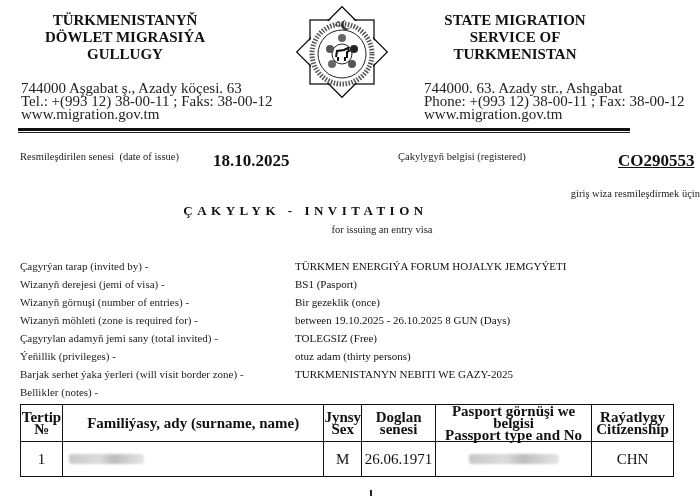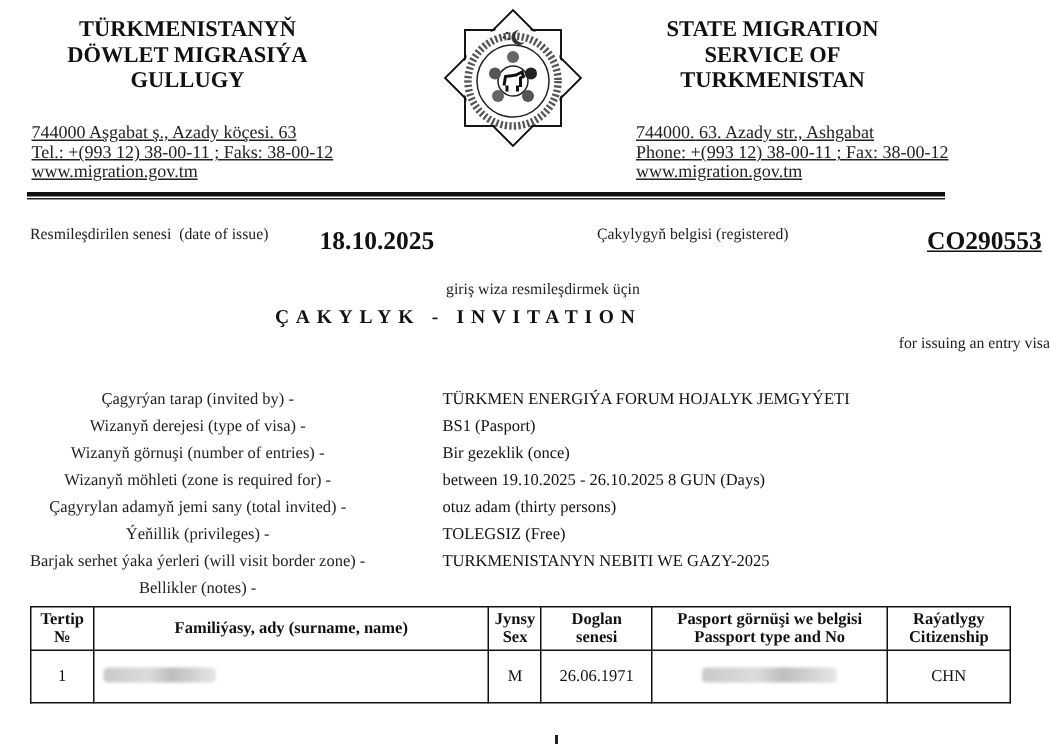--- a/index.html
+++ b/index.html
@@ -5,32 +5,32 @@
   html, body { margin: 0; padding: 0; }
   body {
     width: 700px; height: 496px; overflow: hidden; position: relative;
     background: #ffffff; color: #1a1a1a;
     font-family: "Liberation Serif", "DejaVu Serif", serif;
   }
   .abs { position: absolute; }
   .org-name {
     font-weight: bold; font-size: 15px; line-height: 17px; text-align: center; color: #111;
   }
-  .addr { font-size: 12px; line-height: 13px; color: #222; text-decoration: underline; }
+  .addr { font-size: 15px; line-height: 13px; color: #222; }
   .sep-thick { position: absolute; left: 18px; width: 612px; top: 128px; height: 2.5px; background: #111; }
   .sep-thin { position: absolute; left: 18px; width: 612px; top: 132px; height: 1px; background: #222; }
   .small { font-size: 10.5px; color: #222; }
   .bold11 { font-size: 17px; font-weight: bold; color: #111; }
   .underline { text-decoration: underline; }
-  .field-label { font-size: 11px; line-height: 18px; color: #222; white-space: nowrap; text-align: center; }
+  .field-label { font-size: 11px; line-height: 18px; color: #222; white-space: nowrap; }
   .field-value { font-size: 11px; line-height: 18px; font-weight: normal; color: #111; white-space: nowrap; }
   .title-main { font-size: 13px; font-weight: bold; letter-spacing: 4.5px; color: #111; white-space: nowrap; }
   table.persons {
     position: absolute; left: 20px; top: 404px; width: 654px;
-    border-collapse: collapse; font-size: 11px; color: #111;
+    border-collapse: collapse; font-size: 15px; color: #111;
   }
   table.persons th, table.persons td {
     border: 1.5px solid #111; text-align: center; padding: 0;
   }
   table.persons th { font-weight: bold; line-height: 12px; height: 28px; }
   table.persons td { height: 34px; font-weight: normal; }
   .blur-bar {
     display: inline-block; height: 10px; border-radius: 3px;
     background: linear-gradient(90deg, #c9c9c9, #dcdcdc 40%, #bdbdbd 60%, #e6e6e6);
     filter: blur(1px);
@@ -86,41 +86,41 @@
 </div>
 
 <div class="sep-thick"></div>
 <div class="sep-thin"></div>
 
 <div class="abs small" style="left:20px; top:151px; white-space:pre;">Resmileşdirilen senesi  (date of issue)</div>
 <div class="abs bold11" style="left:213px; top:151px;">18.10.2025</div>
 <div class="abs small" style="left:398px; top:151px;">Çakylygyň belgisi (registered)</div>
 <div class="abs bold11 underline" style="left:618px; top:151px;">CO290553</div>
 
-<div class="abs small" style="left:0; width:700px; text-align:center; top:188px; padding-left:24px; box-sizing:border-box;">giriş wiza resmileşdirmek üçin</div>
+<div class="abs small" style="left:0; width:700px; text-align:right; top:188px; padding-left:24px; box-sizing:border-box;">giriş wiza resmileşdirmek üçin</div>
 <div class="abs title-main" style="left:0; width:571px; text-align:center; top:203px; padding-left:40px; box-sizing:border-box;">ÇAKYLYK - INVITATION</div>
-<div class="abs small" style="left:0; width:700px; text-align:right; top:224px; padding-left:64px; box-sizing:border-box;">for issuing an entry visa</div>
+<div class="abs small" style="left:0; width:700px; text-align:center; top:224px; padding-left:64px; box-sizing:border-box;">for issuing an entry visa</div>
 
 <div class="abs" style="left:20px; top:257px;">
   <div class="field-label">Çagyrýan tarap (invited by) -</div>
-  <div class="field-label">Wizanyň derejesi (type of visa) -</div>
+  <div class="field-label">Wizanyň derejesi (jemi of visa) -</div>
   <div class="field-label">Wizanyň görnuşi (number of entries) -</div>
   <div class="field-label">Wizanyň möhleti (zone is required for) -</div>
   <div class="field-label">Çagyrylan adamyň jemi sany (total invited) -</div>
   <div class="field-label">Ýeňillik (privileges) -</div>
   <div class="field-label">Barjak serhet ýaka ýerleri (will visit border zone) -</div>
   <div class="field-label">Bellikler (notes) -</div>
 </div>
 <div class="abs" style="left:295px; top:257px;">
   <div class="field-value">TÜRKMEN ENERGIÝA FORUM HOJALYK JEMGYÝETI</div>
   <div class="field-value">BS1 (Pasport)</div>
   <div class="field-value">Bir gezeklik (once)</div>
   <div class="field-value">between 19.10.2025 - 26.10.2025 8 GUN (Days)</div>
+  <div class="field-value">TOLEGSIZ (Free)</div>
   <div class="field-value">otuz adam (thirty persons)</div>
-  <div class="field-value">TOLEGSIZ (Free)</div>
   <div class="field-value">TURKMENISTANYN NEBITI WE GAZY-2025</div>
 </div>
 
 <table class="persons">
   <colgroup>
     <col style="width:42px">
       <col style="width:264px">
       <col style="width:35px">
     <col style="width:74px">
       <col style="width:157px">

